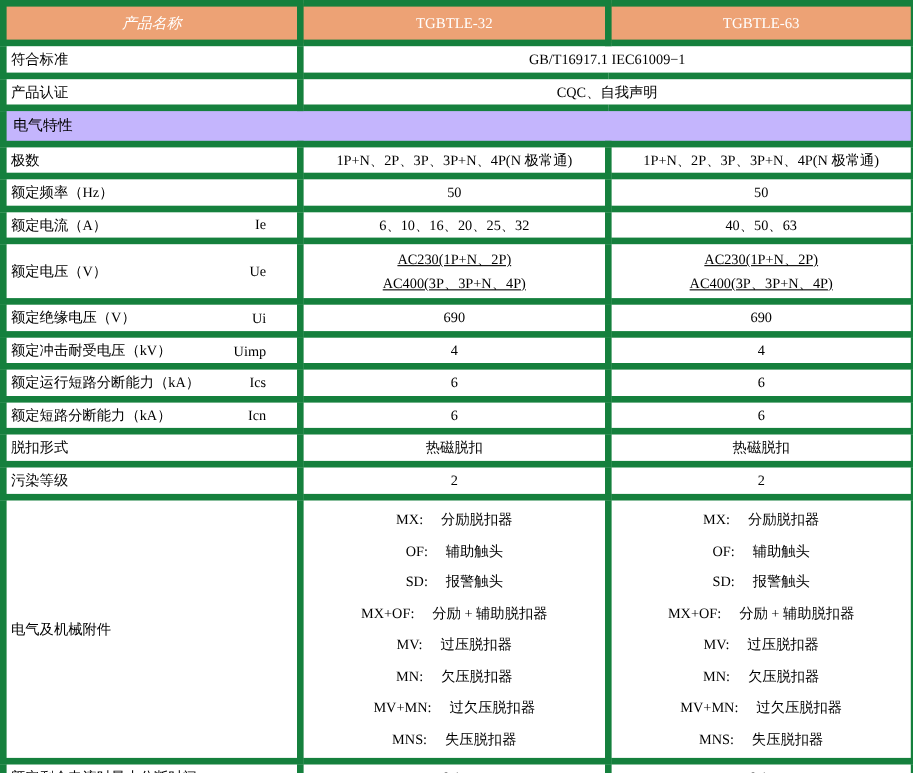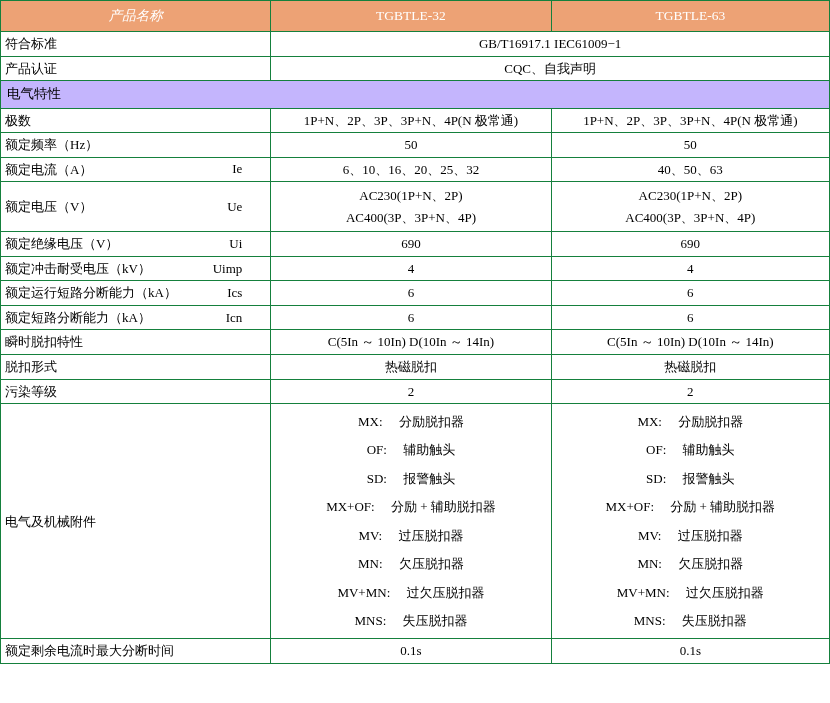--- a/index.html
+++ b/index.html
@@ -14,21 +14,21 @@
     color: #000000;
     overflow: hidden;
   }
   table.spec {
     border-collapse: collapse;
     width: 830px;
     table-layout: fixed;
     border: 1px solid #000;
   }
   table.spec td {
-    border: 1px solid #15803d;
+    border: 6px solid #15803d;
     font-size: 13px;
     line-height: 1.35;
     padding: 3px 4px;
     vertical-align: middle;
   }
   .col-label { width: 270px; }
   .col-v1 { width: 280px; }
   .col-v2 { width: 278px; }
 
   
@@ -58,21 +58,21 @@
   td.label .lbl-main { display: inline-block; }
   td.label .lbl-sym {
     position: absolute;
     right: 28px;
     top: 50%;
     transform: translateY(-50%);
   }
   td.val {
     text-align: center;
   }
-  td.val .multi-line { display: block; padding: 2px 0; }
+  td.val .multi-line { display: block; padding: 2px 0; text-decoration: underline; }
   td.accessory {
     text-align: center;
     padding: 10px 4px;
   }
   td.accessory .acc-line {
     display: block;
     padding: 5.5px 0;
     white-space: nowrap;
   }
   td.accessory .acc-code { display: inline-block; }
@@ -183,27 +183,20 @@
 
     <tr>
       <td class="label">
         <span class="lbl-main">额定短路分断能力（kA）</span>
         <span class="lbl-sym">Icn</span>
       </td>
       <td class="val">6</td>
       <td class="val">6</td>
     </tr>
 
-    <tr>
-      <td class="label">
-        <span class="lbl-main">瞬时脱扣特性</span>
-      </td>
-      <td class="val">C(5In ～ 10In)    D(10In ～ 14In)</td>
-      <td class="val">C(5In ～ 10In) D(10In ～ 14In)</td>
-    </tr>
 
     <tr>
       <td class="label">
         <span class="lbl-main">脱扣形式</span>
       </td>
       <td class="val">热磁脱扣</td>
       <td class="val">热磁脱扣</td>
     </tr>
 
     <tr>

